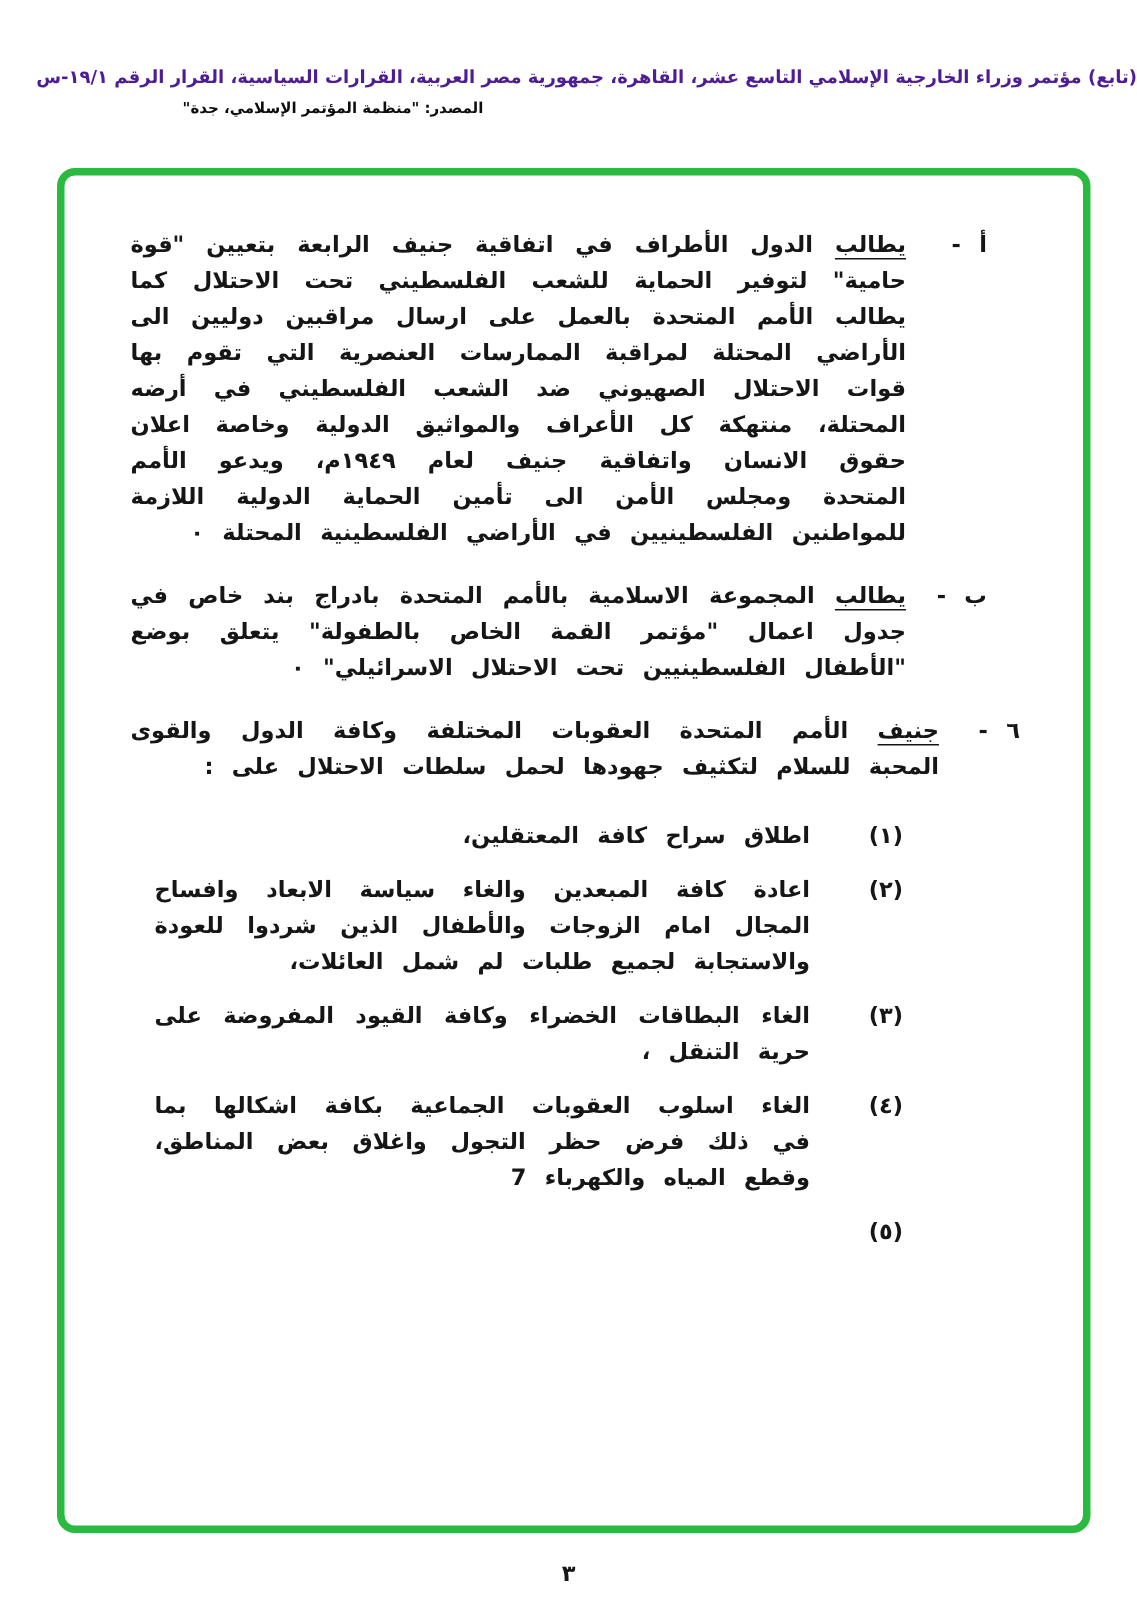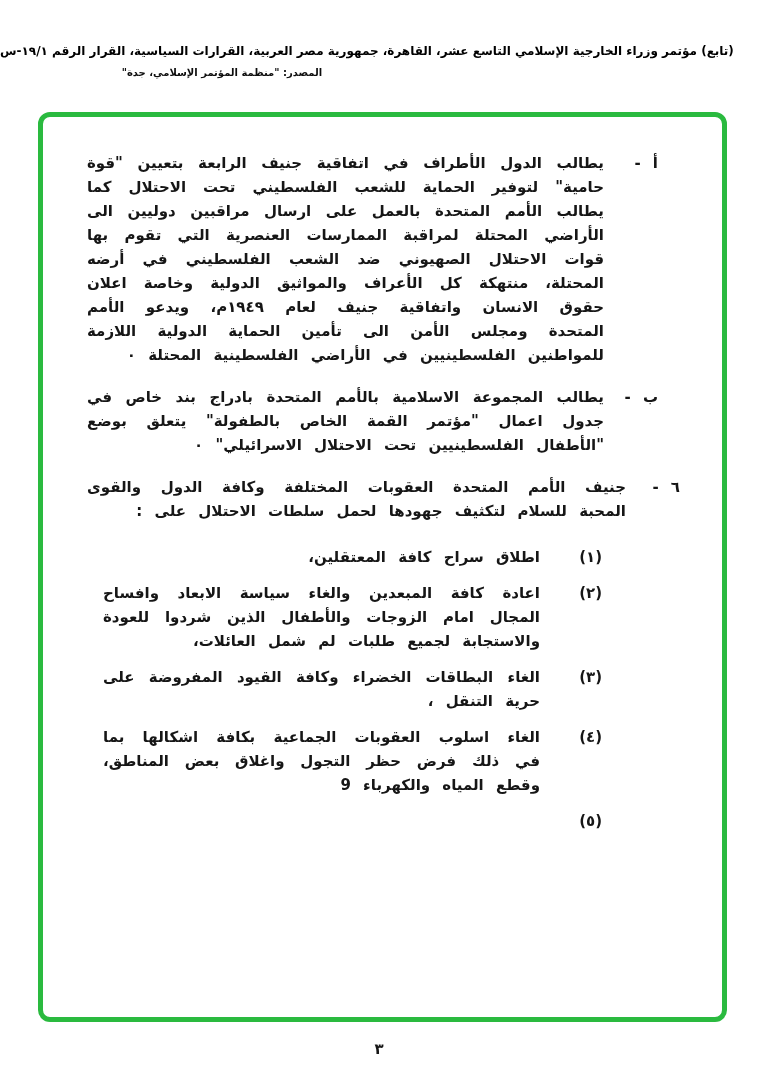--- a/index.html
+++ b/index.html
@@ -1,36 +1,36 @@
 <!DOCTYPE html>
 <html lang="ar"><head>
 <meta charset="utf-8">
 <style>
   * { margin:0; padding:0; box-sizing:border-box; }
   html,body { width:758px; height:1078px; background:#ffffff; overflow:hidden;
               font-family:"DejaVu Sans", sans-serif; color:#161616; }
   .page { position:relative; width:758px; height:1078px; }
 
-  .header-line { direction:rtl; text-align:left; white-space:nowrap;
-                 padding-top:44px; font-size:12px; font-weight:bold; color:#000000; }
+  .header-line { direction:rtl; text-align:right; white-space:nowrap;
+                 padding-top:44px; font-size:12px; font-weight:bold; color:#4c1d95; }
   .source-line { direction:rtl; width:260px; margin:9px 0 0 92px; text-align:center;
                  font-size:10px; font-weight:bold; color:#0d0d0d; }
 
   .frame { position:absolute; left:38px; top:112px; width:689px; height:910px;
            border:5px solid #2aba3f; border-radius:12px;
            padding:34px 42px 0 44px; direction:rtl; overflow:hidden; }
 
   .clauses { font-size:15px; font-weight:bold; line-height:24px;
              letter-spacing:2.5px; word-spacing:7px; }
 
   .clause { display:flex; margin-bottom:18px; }
   .clause.letter { padding-right:22px; }
   .clause .marker { flex:0 0 auto; min-width:40px; margin-left:14px; white-space:nowrap; }
   .clause .body  { flex:1 1 auto; text-align:justify; }
-  .lead { text-underline-offset:4px; }
+  .lead { text-decoration:underline; text-underline-offset:4px; }
 
   .subclauses { margin-top:22px; padding-right:78px; }
   .subclause { display:flex; margin-bottom:12px; }
   .subclause .marker { flex:0 0 auto; min-width:46px; margin-left:16px; white-space:nowrap; }
   .subclause .body { flex:1 1 auto; text-align:justify;margin-left:16px; }
 
   .page-number { position:absolute; left:0; width:758px; top:1040px;
                  text-align:center; font-size:15px; font-weight:bold; }
 </style>
 </head>
@@ -72,21 +72,21 @@
           <span class="body">اعادة كافة المبعدين والغاء سياسة الابعاد وافساح المجال امام الزوجات والأطفال الذين شردوا للعودة والاستجابة لجميع طلبات لم شمل العائلات،</span>
         </div>
 
         <div class="subclause">
           <span class="marker">(٣)</span>
           <span class="body">الغاء البطاقات الخضراء وكافة القيود المفروضة على حرية التنقل ،</span>
         </div>
 
         <div class="subclause">
           <span class="marker">(٤)</span>
-          <span class="body">الغاء اسلوب العقوبات الجماعية بكافة اشكالها بما في ذلك فرض حظر التجول واغلاق بعض المناطق، وقطع المياه والكهرباء 9</span>
+          <span class="body">الغاء اسلوب العقوبات الجماعية بكافة اشكالها بما في ذلك فرض حظر التجول واغلاق بعض المناطق، وقطع المياه والكهرباء 7</span>
         </div>
 
         <div class="subclause">
           <span class="marker">(٥)</span>
         </div>
 
       </div>
     </div>
   </div>
 

